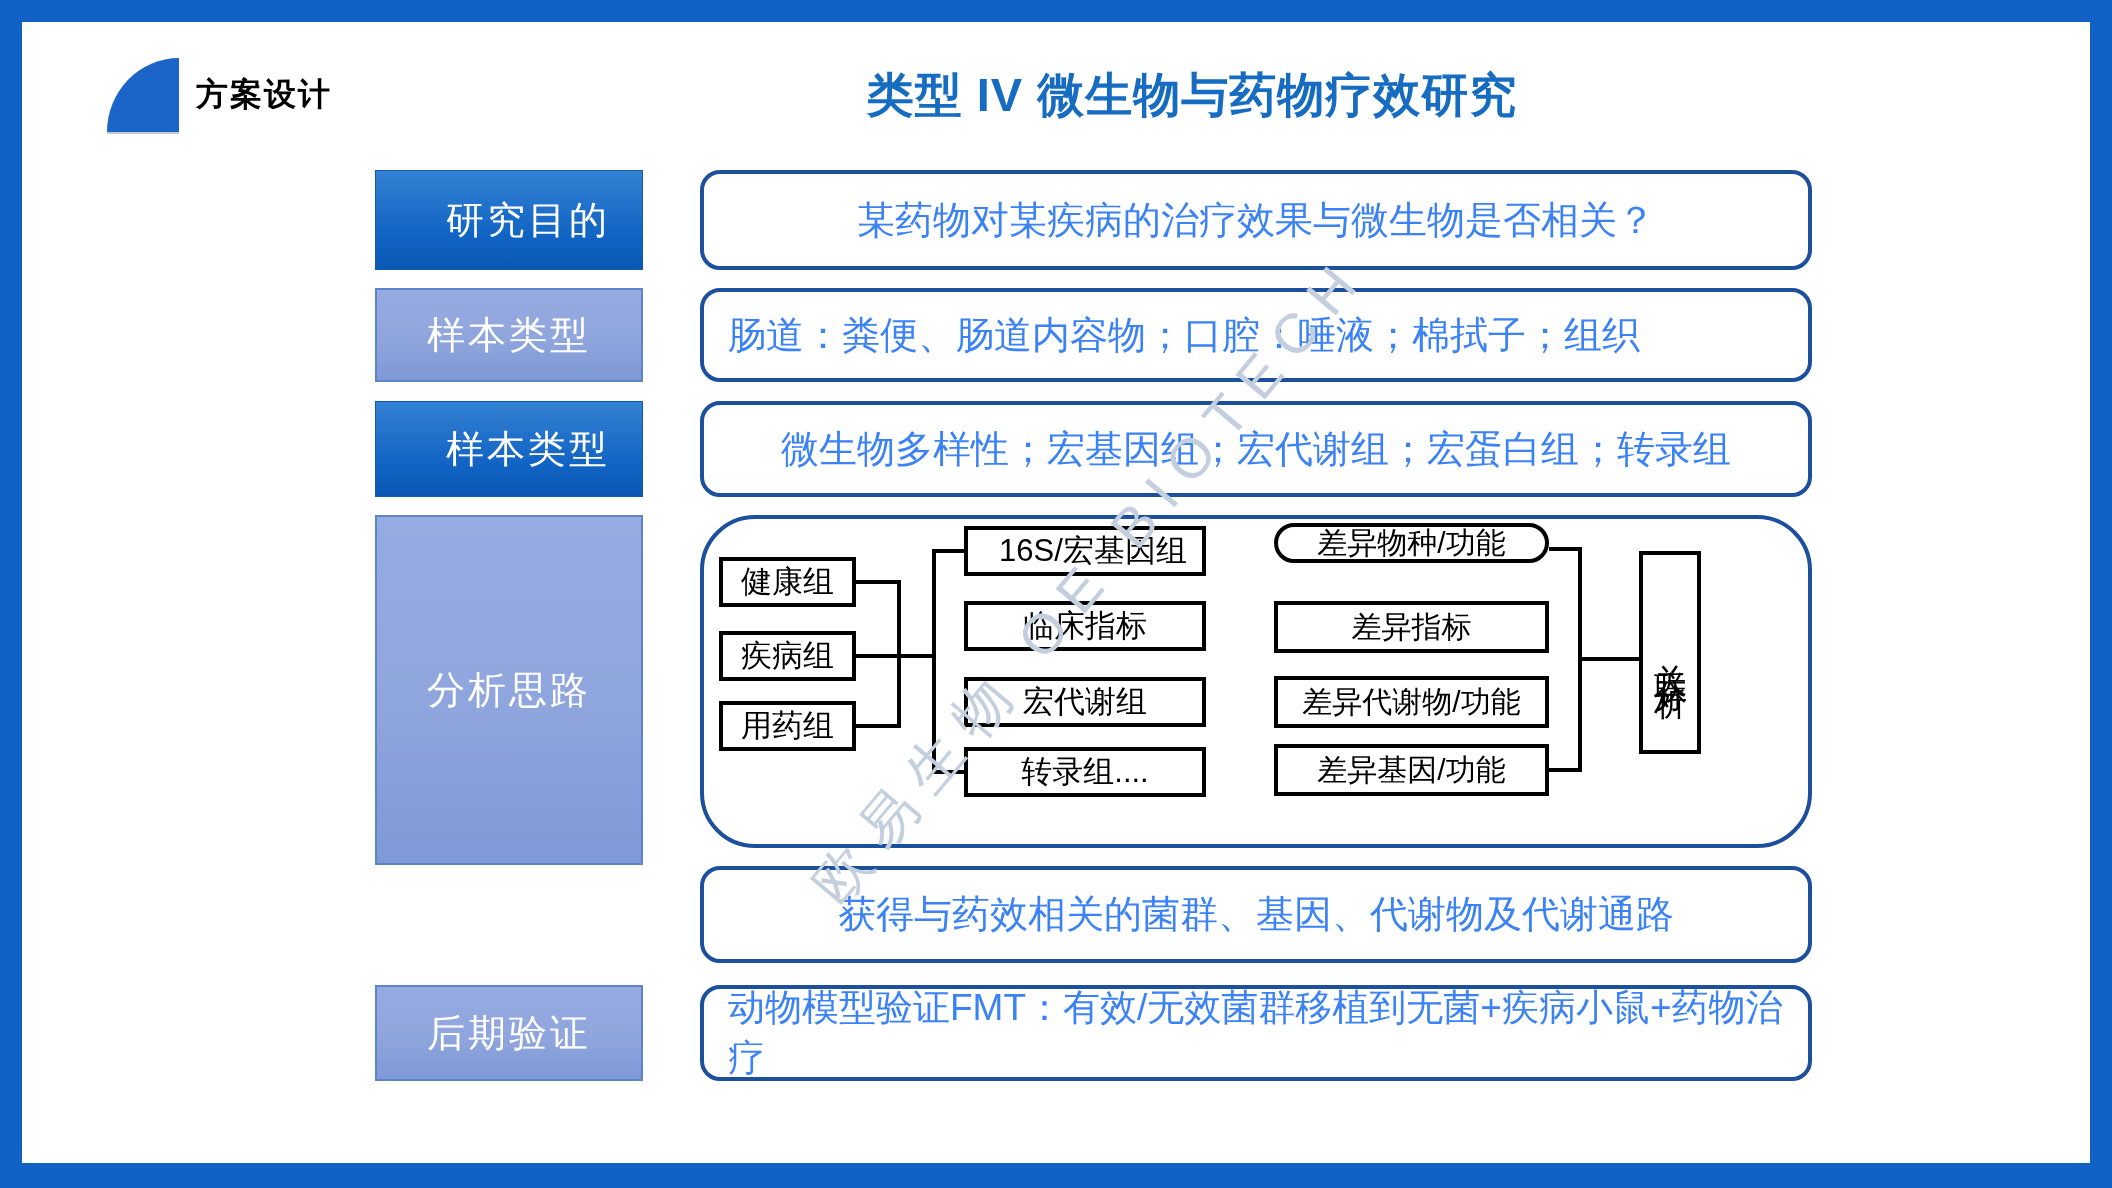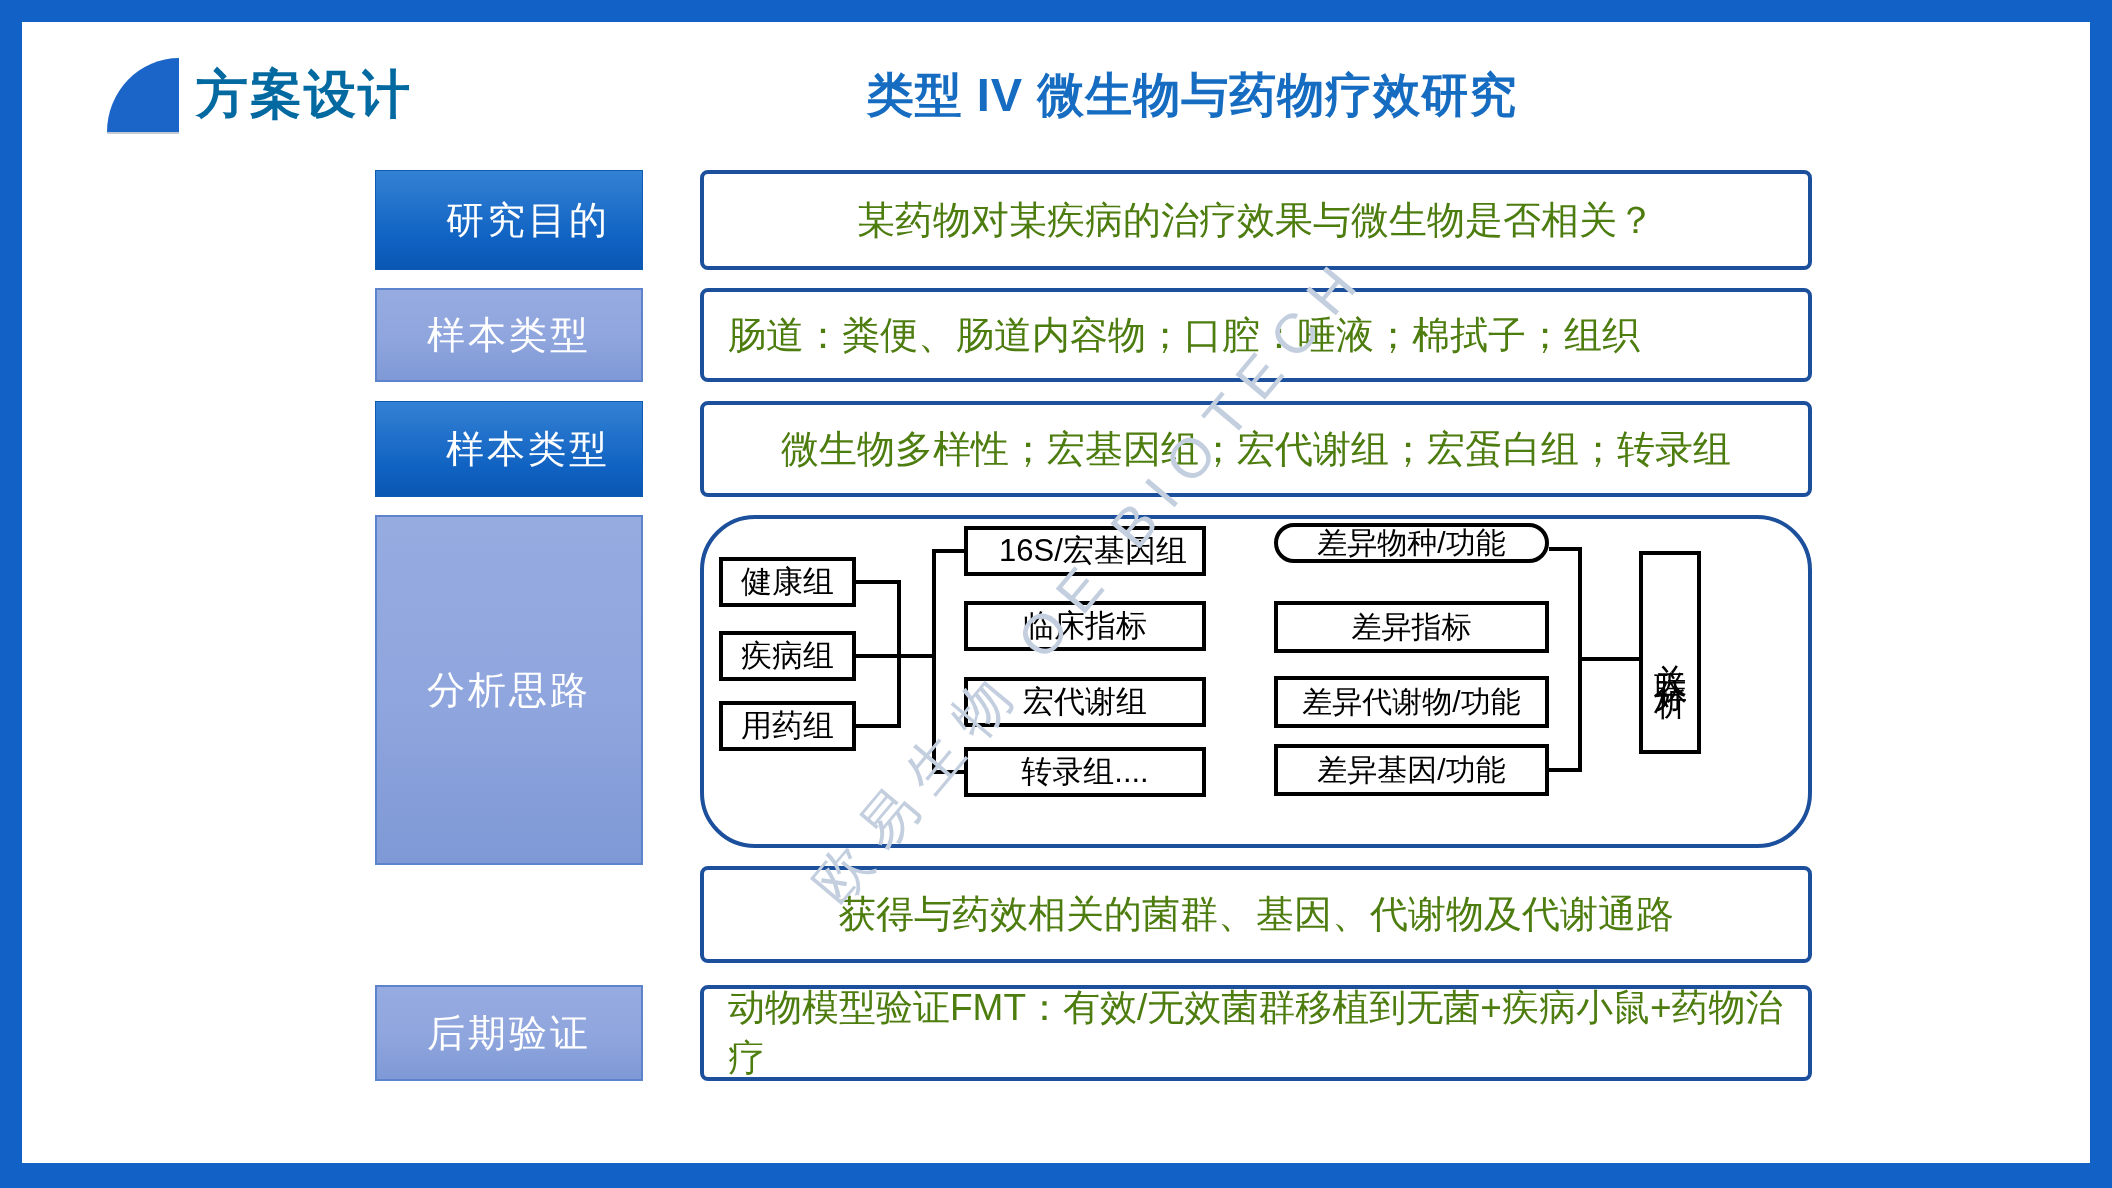--- a/index.html
+++ b/index.html
@@ -5,36 +5,36 @@
   html,body{margin:0;padding:0;background:#fff;}
   body{width:2112px;height:1188px;position:relative;overflow:hidden;
        font-family:"Liberation Sans","DejaVu Sans",sans-serif;}
   .frame{position:absolute;inset:0;background:#1161c6;}
   .canvas{position:absolute;left:22px;top:22px;right:22px;bottom:25px;background:#ffffff;}
   .layer{position:absolute;left:0;top:0;width:2112px;height:1188px;}
 
   
   .logo{position:absolute;left:103px;top:50px;width:80px;height:86px;}
   .section-label{position:absolute;left:196px;top:66px;height:56px;line-height:56px;
-       font-size:52px;font-weight:bold;color:#0369a1;letter-spacing:2px;}
+       font-size:32px;font-weight:bold;color:#000000;letter-spacing:2px;}
   .slide-title{position:absolute;left:692px;top:64px;width:1000px;text-align:center;
        font-size:47px;font-weight:600;color:#166cc1;letter-spacing:1px;}
 
   
   .label-box{position:absolute;left:375px;width:268px;display:flex;align-items:center;
        justify-content:center;color:#fff;font-size:38px;letter-spacing:3px;box-sizing:border-box;}
   .label-dark{background:linear-gradient(180deg,#3381d4 0%,#1062c2 70%,#0a57b3 100%);
        border:1px solid #0d5ab2;padding-left:38px;}
   .label-light{background:linear-gradient(180deg,#96abe0 0%,#8fa5dd 55%,#7e99d6 100%);
        border:2px solid #5c83cb;}
 
   
   .content-box{position:absolute;left:700px;width:1112px;background:#fff;
-       border:4px solid #1c4f9c;border-radius:8px;box-sizing:border-box;
-       display:flex;align-items:center;color:#4d7c0f;font-size:38px;}
+       border:4px solid #1c4f9c;border-radius:20px;box-sizing:border-box;
+       display:flex;align-items:center;color:#3b82f6;font-size:38px;}
   .c-center{justify-content:center;text-align:center;}
   .c-left{justify-content:flex-start;padding-left:24px;padding-right:14px;}
 
   
   .flow-wrap{position:absolute;left:700px;top:515px;width:1112px;height:333px;background:#fff;
        border:4px solid #1c4f9c;border-radius:55px;box-sizing:border-box;}
   .flow-inner{position:absolute;left:0;top:0;width:1112px;height:333px;}
   .fbox{position:absolute;background:#fff;border:4px solid #000;box-sizing:border-box;
        display:flex;align-items:center;justify-content:center;font-size:31px;color:#000;}
   .fbox-result{writing-mode:vertical-rl;text-orientation:upright;font-size:33px;

